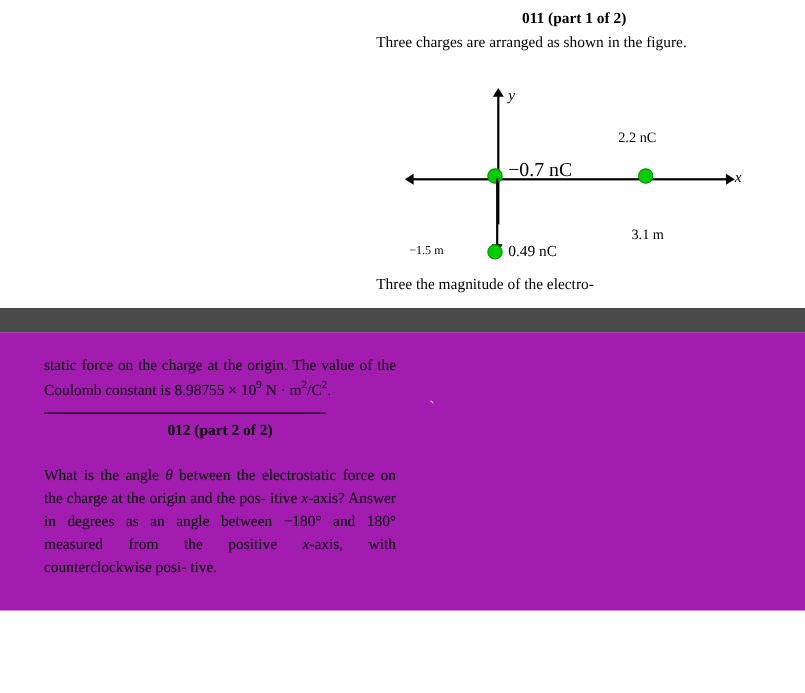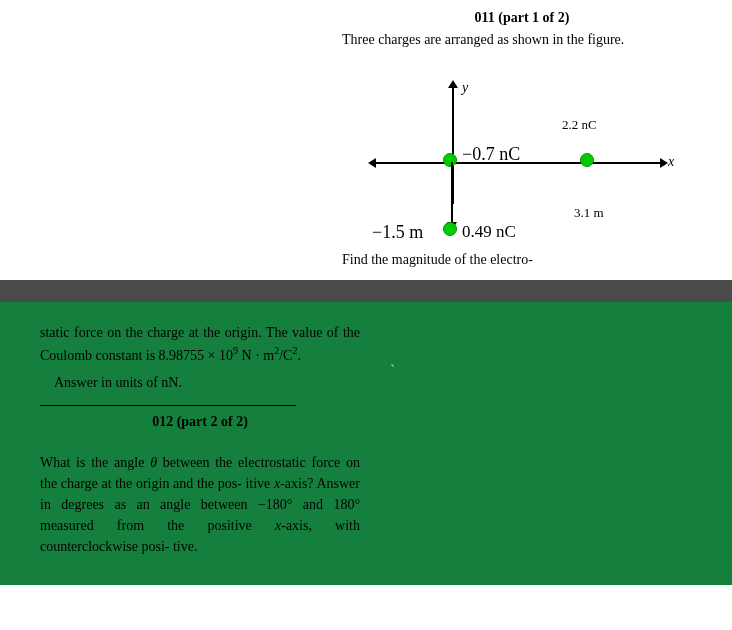--- a/index.html
+++ b/index.html
@@ -189,47 +189,47 @@
       left: 222px;
       top: 100px;
       font-size: 13px;
       margin-top: 31px;
     }
 
     .label-neg15m {
       position: absolute;
       left: 20px;
       top: 148px;
-      font-size: 18px;
+      font-size: 11px;
     }
 
     .label-049nc {
       position: absolute;
       left: 110px;
       top: 148px;
-      font-size: 17px;
+      font-size: 14px;
     }
 
     .find-text {
       font-size: 14px;
       text-align: justify;
       margin-top: 4px;
     }
 
     
     .separator-bar {
       width: 100%;
       height: 22px;
       background: #4a4a4a;
       margin-top: 12px;
     }
 
     
     .bottom-section {
-      background: #15803d;
+      background: #a21caf;
       padding: 20px 30px 20px 40px;
       display: flex;
       justify-content: center;
     }
 
     .bottom-left {
       width: 320px;
     }
 
     .bottom-right {
@@ -306,35 +306,32 @@
 
       <div class="dot-below"></div>
 
       <div class="label-neg07">−0.7 nC</div>
       <div class="label-22nc">2.2 nC</div>
       <div class="label-31m">3.1 m</div>
       <div class="label-neg15m">−1.5 m</div>
       <div class="label-049nc">0.49 nC</div>
     </div>
 
-    <div class="find-text">Find  the  magnitude  of  the  electro-</div>
+    <div class="find-text">Three  the  magnitude  of  the  electro-</div>
   </div>
 </div>
 
 <div class="separator-bar"></div>
 
 <div class="bottom-section">
   <div class="bottom-left">
     <div class="continuation-text">
       static force on the charge at the origin.
       The value of the Coulomb constant is
       8.98755 × 10<sup>9</sup> N · m<sup>2</sup>/C<sup>2</sup>.
-    </div>
-    <div class="answer-line-text">
-      &nbsp;&nbsp;&nbsp;&nbsp;Answer in units of  nN.
     </div>
 
     <hr class="divider-line">
 
     <div class="part2-title">012 (part 2 of 2)</div>
     <div class="part2-text">
       What is the angle <em>θ</em> between the electrostatic
       force on the charge at the origin and the pos-
       itive <em>x</em>-axis?  Answer in degrees as an angle
       between −180° and 180° measured from the

